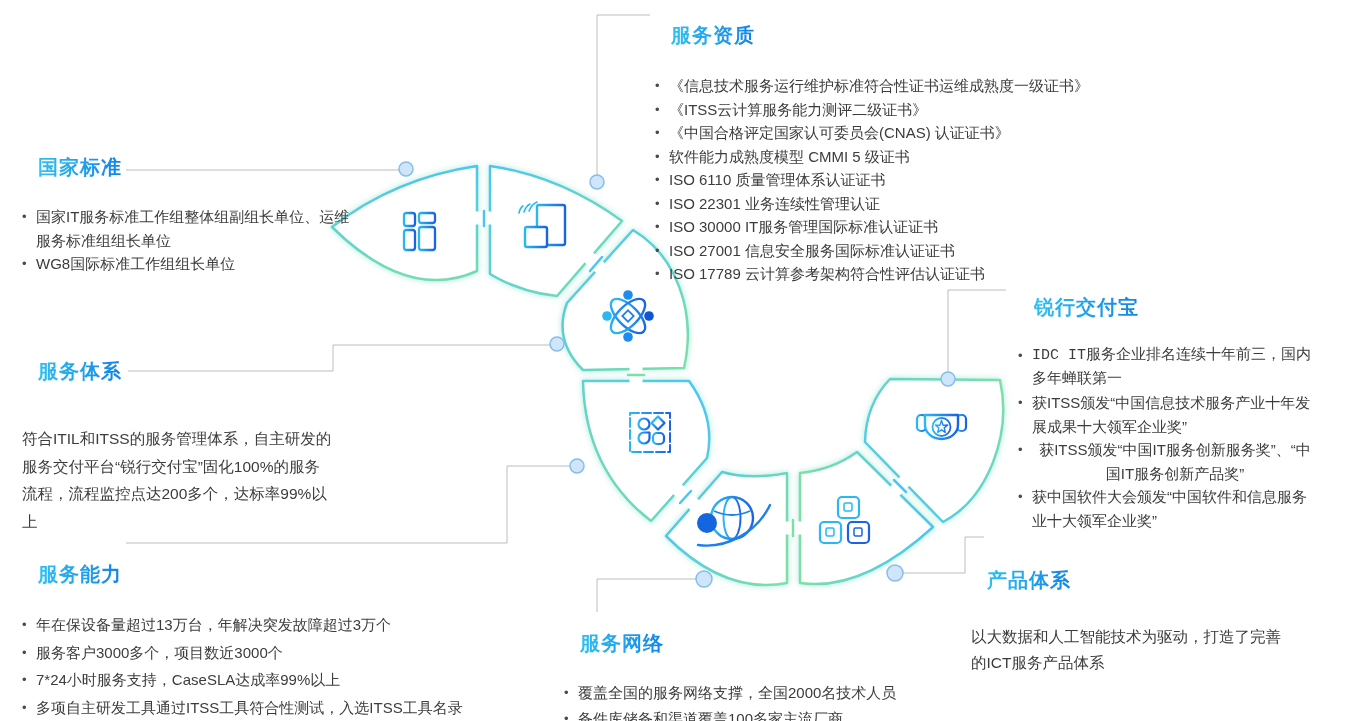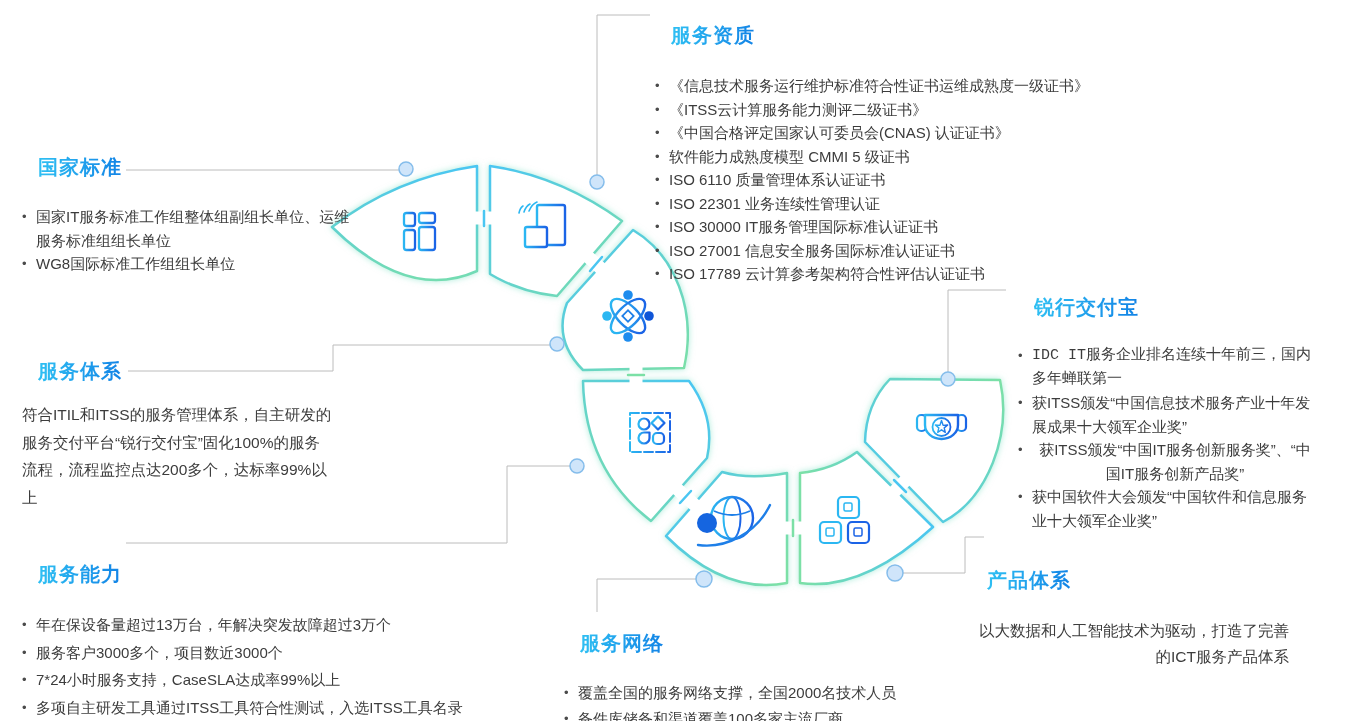--- a/index.html
+++ b/index.html
@@ -11,25 +11,25 @@
          -webkit-background-clip:text;background-clip:text;
          color:#189ae8;-webkit-text-fill-color:transparent;margin:16px;}
   ul.list{list-style:none;margin:0;padding:0;}
   ul.list li{display:flex;align-items:flex-start;color:#3c3c3c;font-size:15px;}
   ul.list .b{width:14px;flex:0 0 14px;color:#4a4a4a;font-size:13px;line-height:inherit;}
   ul.list .t{flex:1;}
   .para{color:#3c3c3c;font-size:15.5px;margin:0;}
   
   #sec-qual ul{margin-top:9px;}   #sec-qual li{line-height:23.5px;}
   #sec-nat ul{margin-top:8px;}    #sec-nat li{line-height:23.5px;}
-  #sec-sys .para{margin-top:0;line-height:27.5px;}
+  #sec-sys .para{margin-top:24px;line-height:27.5px;}
   #sec-cap ul{margin-top:7px;}    #sec-cap li{line-height:27.5px;}
   #sec-net ul{margin-top:7px;}    #sec-net li{line-height:26px;}
   #sec-hon ul{margin-top:7px;}    #sec-hon li{line-height:23.5px;}
-  #sec-pro .para{margin-top:8px;line-height:26px;text-align:right;}
+  #sec-pro .para{margin-top:14px;line-height:26px;}
   svg{position:absolute;left:0;top:0;}
   .seg{fill:#ffffff;stroke-width:2.5;stroke-linejoin:round;
        filter:drop-shadow(0 0 3px rgba(110,220,190,0.55));}
   .conn{fill:none;stroke:#bcbcbc;stroke-width:1;}
   .dot{fill:#cfe5fa;stroke:#85bdeb;stroke-width:1.5;}
   .wb{stroke:#fff;stroke-width:13;stroke-linecap:butt;fill:none;}
   .tick{stroke-width:2.5;stroke-linecap:round;fill:none;}
   .ic{fill:none;stroke-linecap:round;stroke-linejoin:round;}
 </style>
 </head>

